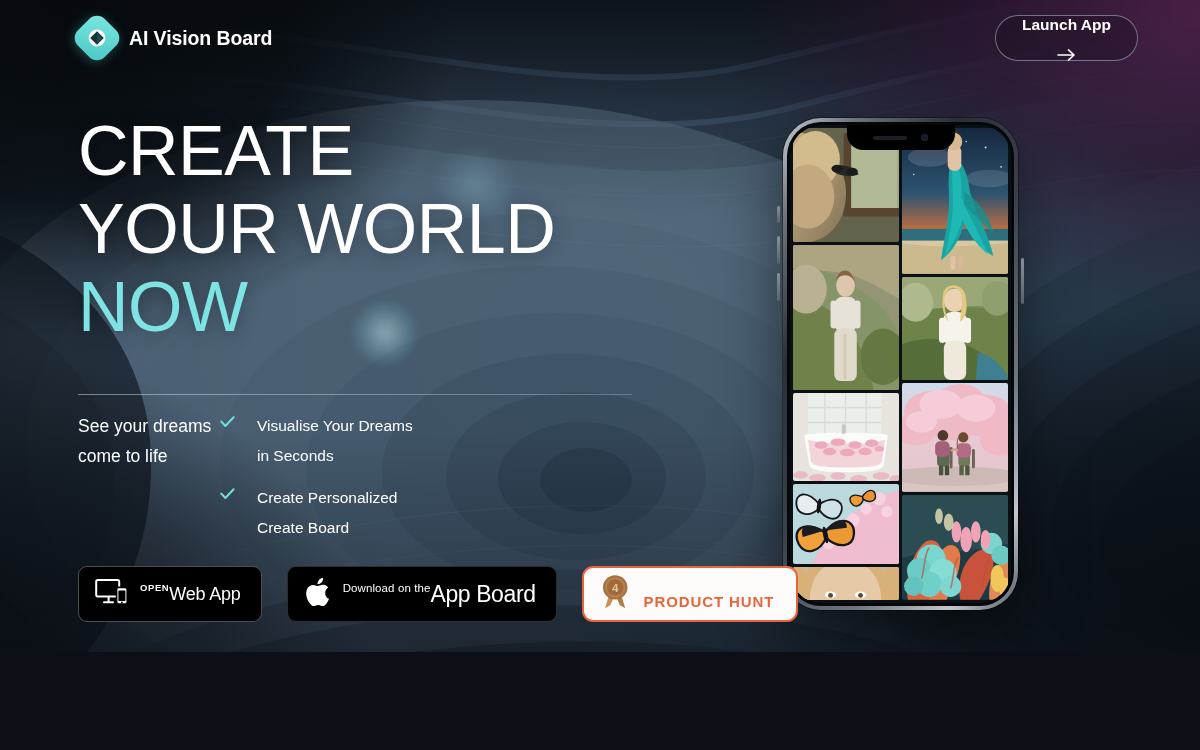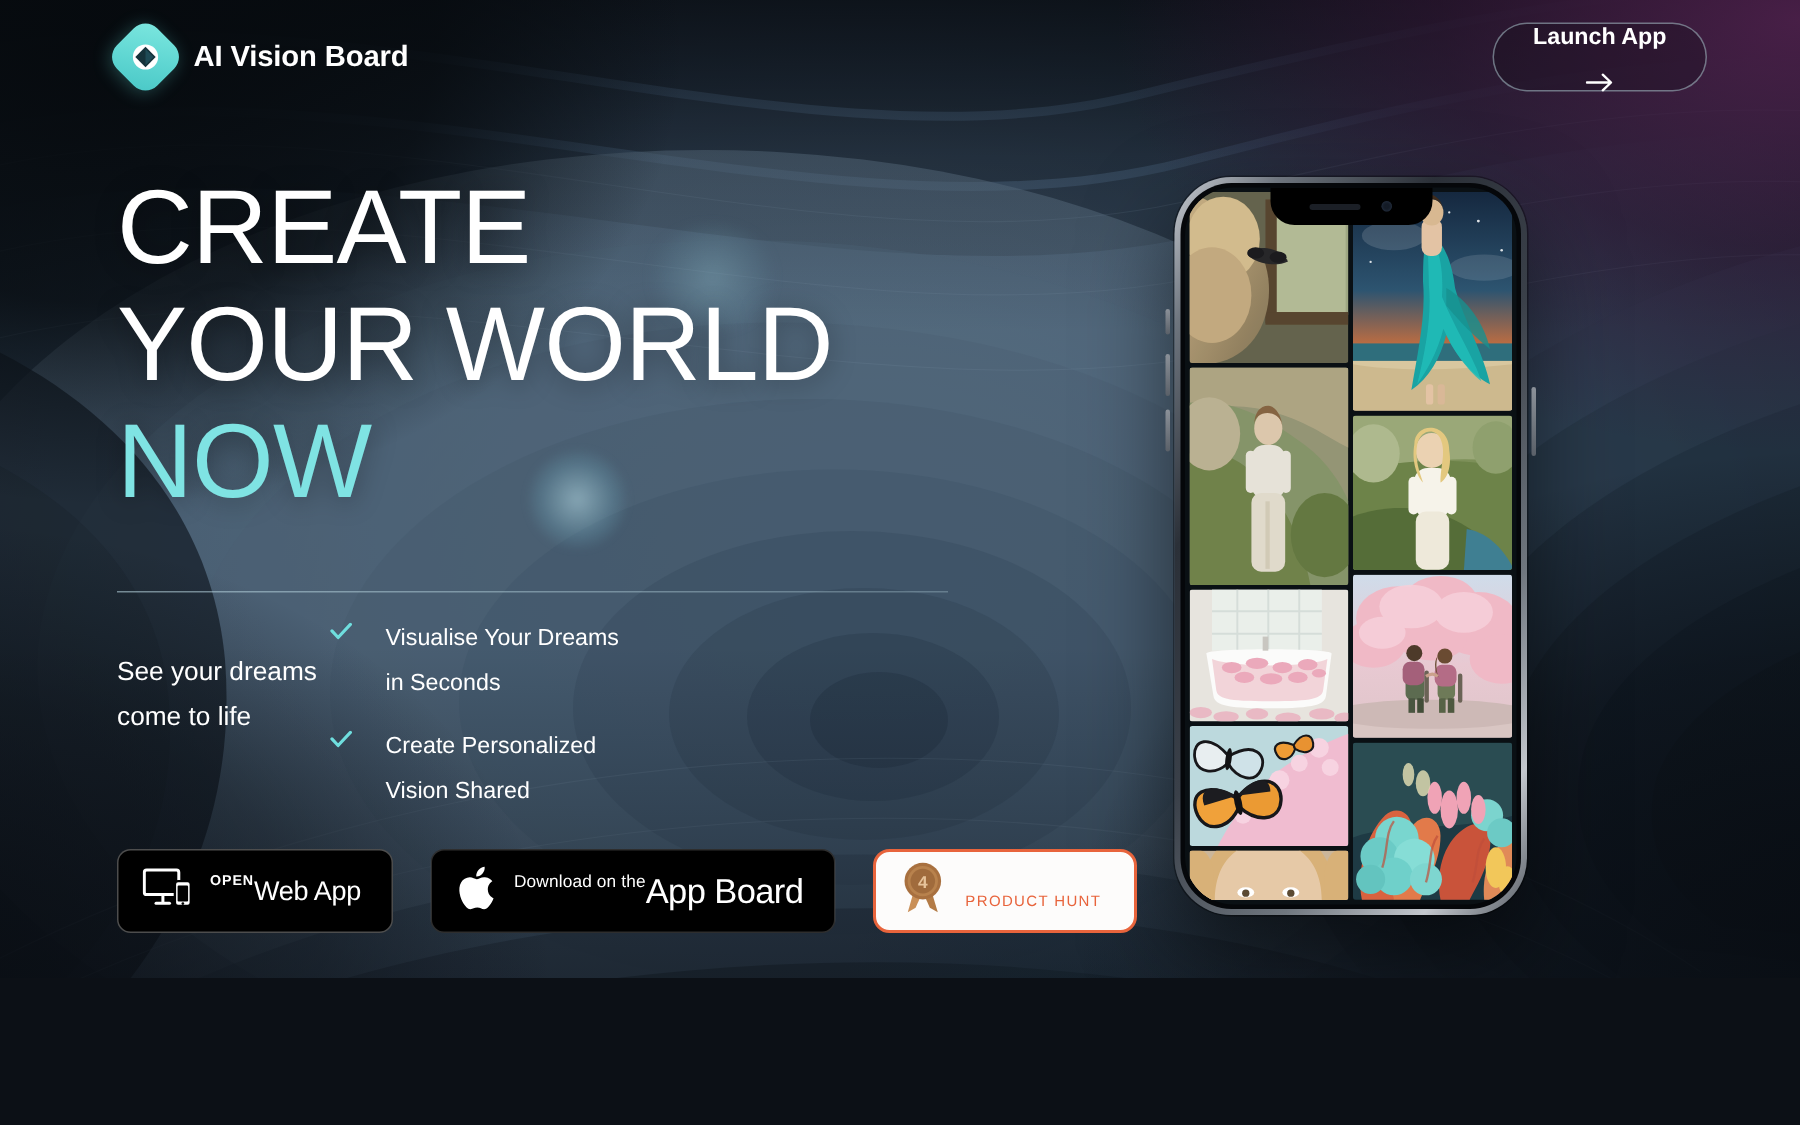--- a/index.html
+++ b/index.html
@@ -108,21 +108,21 @@
     margin-top: 48px;
     width:554px; height:1px;
     background: linear-gradient(90deg, rgba(190,220,230,.55) 0%, rgba(190,220,230,.42) 55%, rgba(190,220,230,.30) 100%);
   }
 
   .features {
     display:flex; margin-top: 16px; gap: 0;
   }
   .feat-tagline {
     width:142px; flex:none;
-    color:#ffffff; font-size:17.5px; line-height:30px; font-weight:400;margin-top:21px;
+    color:#ffffff; font-size:17.5px; line-height:30px; font-weight:400;
   }
   .feat-cols { display:flex; gap:0; flex:1; }
   .feat-col { width:208px; }
   .feat-col.second { width:205px; }
   .feat-item {
     display:flex; align-items:flex-start; gap:22px;
     margin-bottom: 12px;
   }
   .feat-item:last-child { margin-bottom:0; }
   .feat-check { flex:none; margin-top:3px; display:block; }
@@ -167,21 +167,21 @@
 
   .badge-ph {
     display:flex; align-items:center; gap:13px;
     height:56px; padding:0 22px 0 16px;
     background:#fdfcfb; border-radius:11px;
     border:2px solid #e8643c;
     cursor:pointer;
   }
   .ph-text { display:flex; flex-direction:column; justify-content:center; }
   .ph-kicker {
-    color:#e8643c; font-size:10px; font-weight:400; letter-spacing:.9px; line-height:13px;margin-top:15px;
+    color:#e8643c; font-size:15px; font-weight:700; letter-spacing:.9px; line-height:13px;margin-top:15px;
   }
   .ph-title {
     color:#e8643c; font-size:17.5px; font-weight:700; line-height:21px; letter-spacing:-0.2px;
   }
 
   
   .phone-wrap { position:absolute; left:783px; top:118px; z-index:14; }
   .phone {
     position:relative; width:235px; height:492px;
     border-radius:38px;
@@ -346,21 +346,21 @@
               </svg>
             </span>
             <span class="feat-text">Visualise Your Dreams in Seconds</span>
           </div>
           <div class="feat-item">
             <span class="feat-check">
               <svg width="15" height="12" viewBox="0 0 15 12" fill="none" xmlns="http://www.w3.org/2000/svg">
                 <path d="M1.3 5.6L5.4 10 13.6 1.3" stroke="#6fdede" stroke-width="2.1" stroke-linecap="round" stroke-linejoin="round"></path>
               </svg>
             </span>
-            <span class="feat-text">Create Personalized Vision Shared</span>
+            <span class="feat-text">Create Personalized Create Board</span>
           </div>
         </div>
 
       </div>
     </div>
   </div>
 
   <div class="cta-row">
 
     <div class="badge-web">

